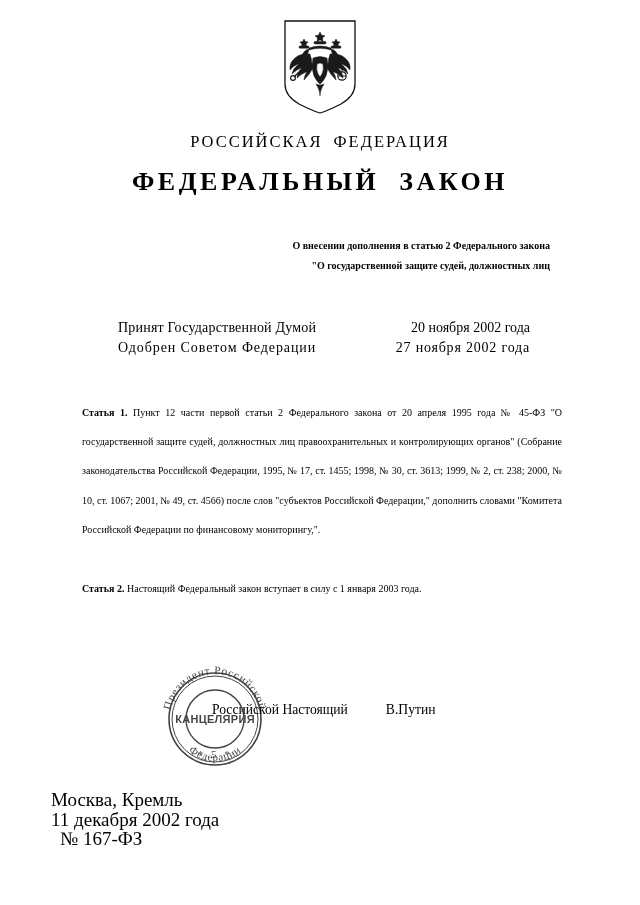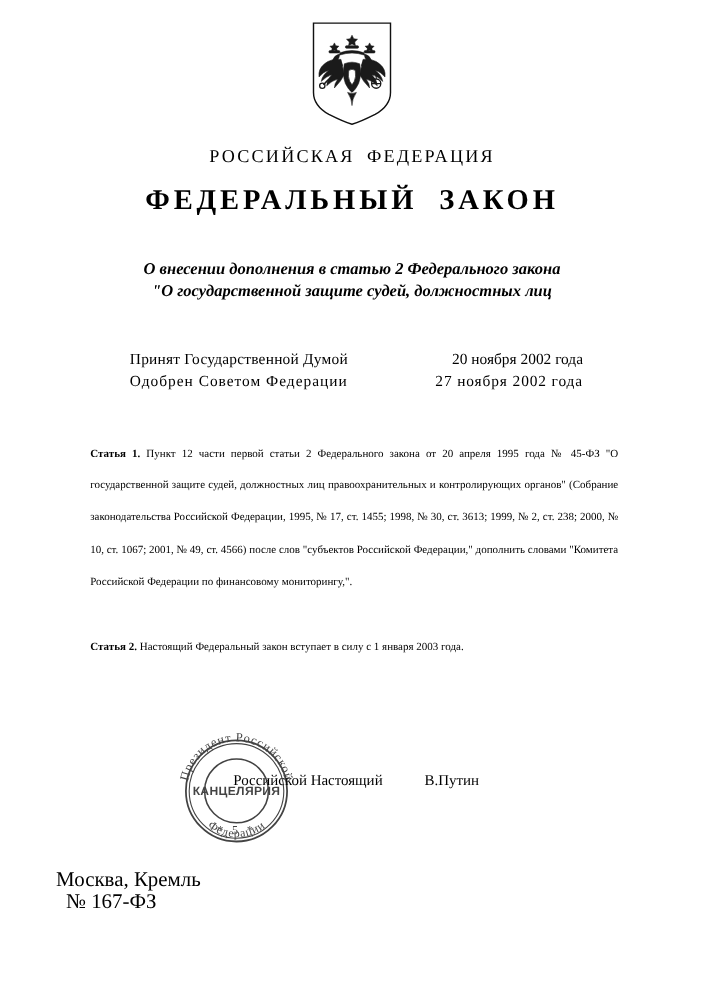--- a/index.html
+++ b/index.html
@@ -62,25 +62,24 @@
     word-spacing: 10px;
     margin-top: 12px;
   }
 
   
   .subject {
     position: absolute;
     top: 236px;
     left: 90px;
     width: 460px;
-    text-align: center;
-    font-size: 15px;
+    text-align: right;
+    font-size: 10px;
     font-weight: bold;
     line-height: 19.5px;
-    font-style: italic;
   }
   .subject div { white-space: nowrap; }
 
   
   .adopt {
     position: absolute;
     top: 318px;
     left: 118px;
     width: 412px;
     font-size: 14px;
@@ -233,16 +232,17 @@
     <text x="58" y="61" text-anchor="middle" font-family="Liberation Sans, sans-serif" font-size="11" font-weight="bold" fill="#1a1a1a" letter-spacing="0.3">КАНЦЕЛЯРИЯ</text>
     <text x="58" y="96" text-anchor="middle" font-family="Liberation Serif, serif" font-size="11" fill="#1a1a1a" letter-spacing="2.5">* 5 *</text>
   </svg>
 
   <div class="sig">
     <div><span>Российской Настоящий</span><span class="name">В.Путин</span></div>
   </div>
 
   <div class="footer">
     <div>Москва, Кремль</div>
+    <div>11 декабря 2002 года</div>
     <div class="num">№ 167-ФЗ</div>
   </div>
 
 </div>
 
 </body></html>

